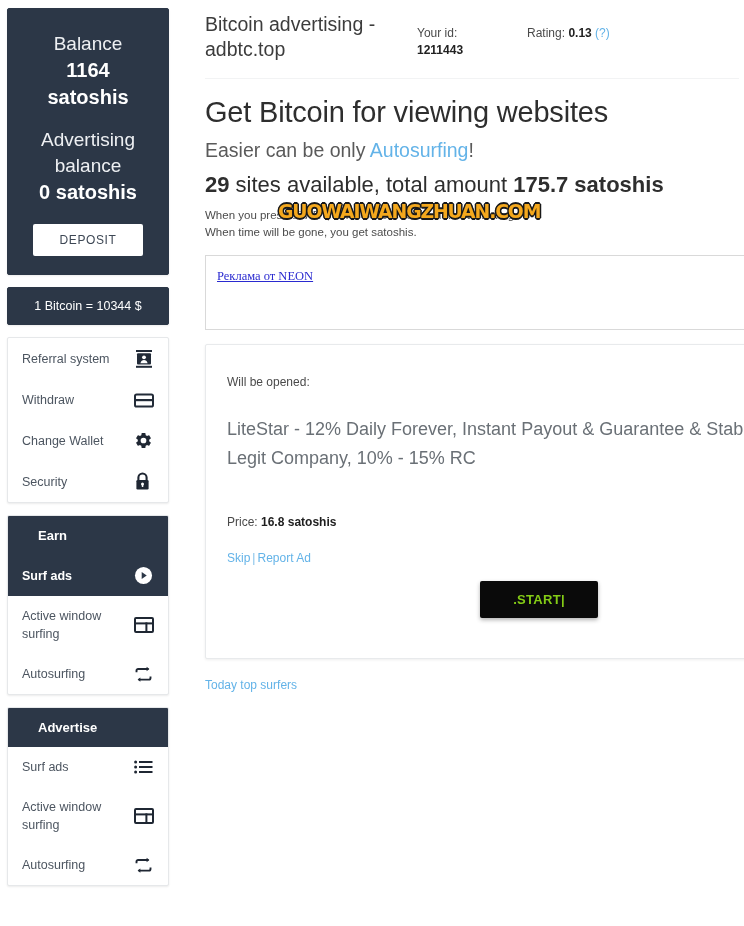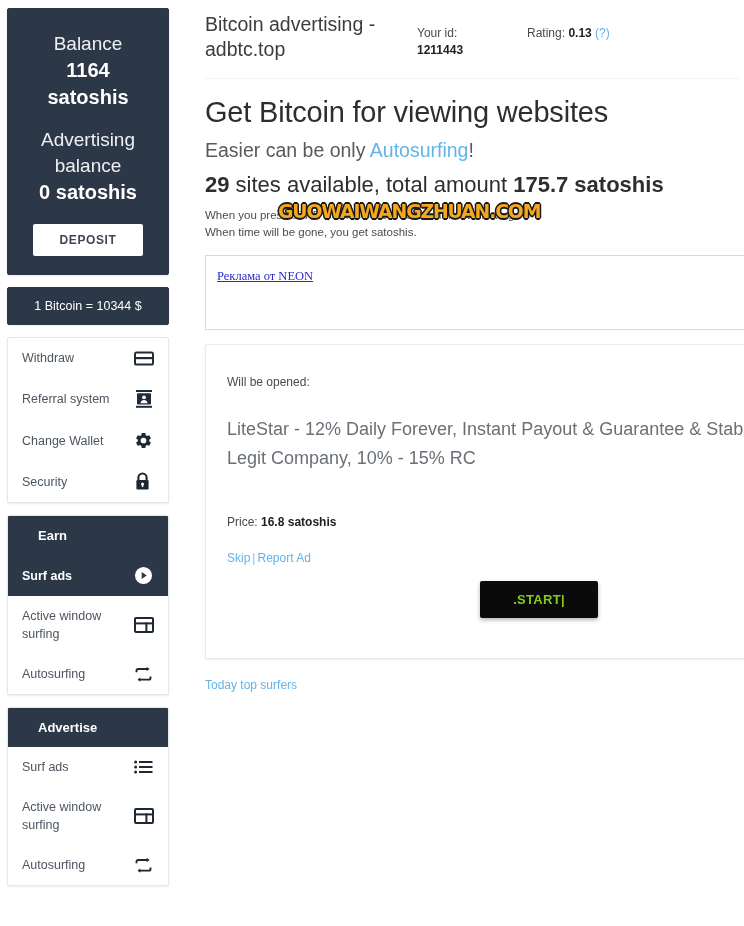--- a/index.html
+++ b/index.html
@@ -64,21 +64,21 @@
   .deposit-btn {
     display: block;
     width: 110px;
     margin: 18px auto 0 auto;
     padding: 9px 0;
     background: #ffffff;
     color: #3d4754;
     border: none;
     border-radius: 2px;
     font-size: 12px;
-    font-weight: 700;
+    font-weight: 400;
     letter-spacing: 0.6px;
     font-family: "Liberation Sans", sans-serif;
     cursor: pointer;
   }
 
   
   .rate-bar {
     padding: 11px 10px;
     text-align: center;
     color: #ffffff;
@@ -307,37 +307,37 @@
         <button class="deposit-btn">DEPOSIT</button>
       </div>
     </div>
 
     <div class="card dark">
       <div class="rate-bar">1 Bitcoin = 10344 $</div>
     </div>
 
     <div class="card">
       <div class="menu-item">
-        <span class="label">Withdraw</span>
-        <span class="ico">
-          <svg width="20" height="15" viewBox="0 0 20 15">
-              <rect x="1" y="1.5" width="18" height="12" rx="1.6" fill="none" stroke="#222b38" stroke-width="2"></rect>
-              <rect x="1" y="6" width="18" height="2.2" fill="#222b38"></rect>
-            </svg>
-        </span>
-      </div>
-      <div class="menu-item">
         <span class="label">Referral system</span>
         <span class="ico">
           <svg width="20" height="20" viewBox="0 0 20 20">
               <rect x="2" y="1" width="16" height="2" fill="#222b38"></rect>
               <rect x="2" y="16.8" width="16" height="2" fill="#222b38"></rect>
               <rect x="3" y="4.2" width="14" height="11.4" rx="1" fill="#222b38"></rect>
               <circle cx="10" cy="8.3" r="1.9" fill="#ffffff"></circle>
               <path d="M6.4 14.2c0.5-2.2 2-3.2 3.6-3.2s3.1 1 3.6 3.2z" fill="#ffffff"></path>
+            </svg>
+        </span>
+      </div>
+      <div class="menu-item">
+        <span class="label">Withdraw</span>
+        <span class="ico">
+          <svg width="20" height="15" viewBox="0 0 20 15">
+              <rect x="1" y="1.5" width="18" height="12" rx="1.6" fill="none" stroke="#222b38" stroke-width="2"></rect>
+              <rect x="1" y="6" width="18" height="2.2" fill="#222b38"></rect>
             </svg>
         </span>
       </div>
       <div class="menu-item">
         <span class="label">Change Wallet</span>
         <span class="ico">
           <svg width="19" height="19" viewBox="0 0 24 24">
               <path fill="#1f2733" d="M19.14 12.94a7.4 7.4 0 000-1.88l2-1.56a.5.5 0 00.12-.62l-1.9-3.28a.5.5 0 00-.6-.22l-2.36.94a7.3 7.3 0 00-1.62-.94l-.36-2.5a.5.5 0 00-.5-.42h-3.8a.5.5 0 00-.5.42l-.36 2.5c-.58.24-1.12.56-1.62.94l-2.36-.94a.5.5 0 00-.6.22L2.74 8.88a.5.5 0 00.12.62l2 1.56a7.4 7.4 0 000 1.88l-2 1.56a.5.5 0 00-.12.62l1.9 3.28c.12.22.38.3.6.22l2.36-.94c.5.38 1.04.7 1.62.94l.36 2.5c.4.24.26.42.5.42h3.8a.5.5 0 00.5-.42l.36-2.5c.58-.24 1.12-.56 1.62-.94l2.36.94c.22.08.48 0 .6-.22l1.9-3.28a.5.5 0 00-.12-.62zM12 15.6A3.6 3.6 0 1115.6 12 3.6 3.6 0 0112 15.6z"></path>
             </svg>
         </span>

